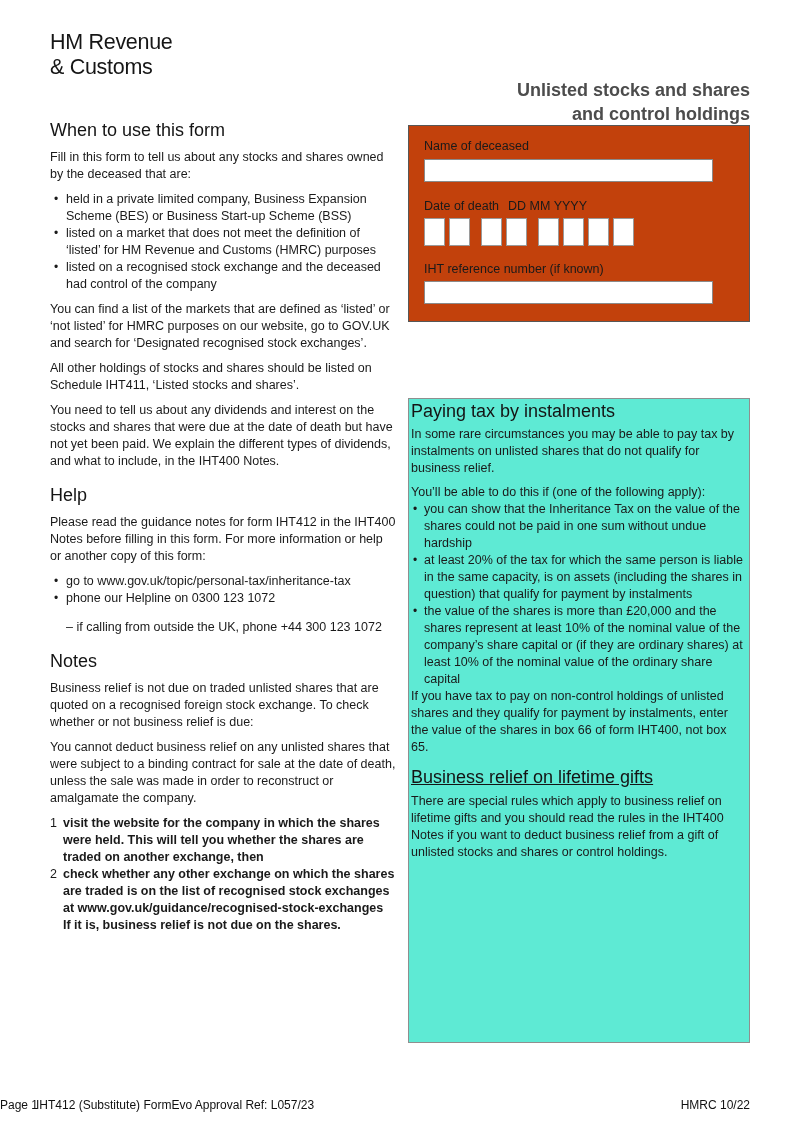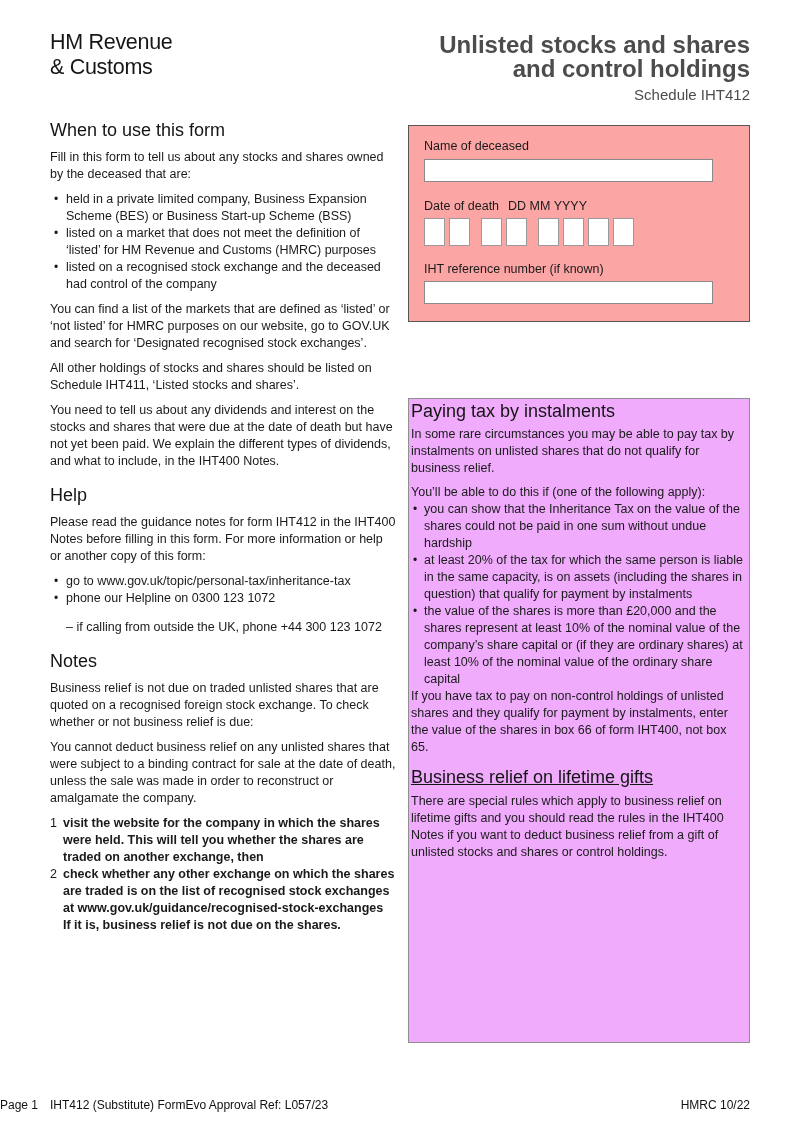--- a/index.html
+++ b/index.html
@@ -4,68 +4,68 @@
 <style>
   html,body { margin:0; padding:0; background:#fff; }
   .page {
     position:relative; width:800px; height:1130px; background:#ffffff;
     font-family:"Liberation Sans", sans-serif; color:#1a1a1a; overflow:hidden;
   }
   
   .logo { position:absolute; left:50px; top:30px; font-size:21.5px; line-height:25px;
           letter-spacing:-0.3px; color:#161616; }
   .title-block { position:absolute; right:50px; top:33px; text-align:right; color:#4c4c4c; }
-  .form-title { font-size:24px; font-weight:bold; line-height:24px; }
+  .form-title { font-size:18px; font-weight:bold; line-height:24px;margin-top:45px; }
   .schedule { font-size:15px; margin-top:5px; }
 
   
   .col-left { position:absolute; left:50px; top:119px; width:347px;
               font-size:12.5px; line-height:17px; }
   h2 { font-size:18px; font-weight:400; margin:0 0 7px 0; color:#141414; line-height:23px; }
   h2.spaced { margin-top:14px; }
   p { margin:0 0 8px 0; }
   ul.bullets { list-style:none; margin:0 0 8px 0; padding:0; }
   ul.bullets li { position:relative; padding-left:16px; }
   ul.bullets li::before { content:"\2022"; position:absolute; left:4px; top:0; font-size:12px; }
   .dash-note { padding-left:16px; }
   .step { display:flex; margin:0; }
   .step .num { width:13px; flex:0 0 13px; }
   .step .stext { flex:1;font-weight:bold; }
 
   
   .deceased-box { position:absolute; left:408px; top:125px; width:342px; height:197px;
-      background:#fca5a5; border:1px solid #575756; box-sizing:border-box;
+      background:#c2410c; border:1px solid #575756; box-sizing:border-box;
       padding:13px 15px; font-size:12.5px; }
   .field-label { margin:0 0 6px 0; }
   .text-input { display:block; width:289px; height:23px; background:#fff;
       border:1px solid #8a8a8a; box-sizing:border-box; font-size:13px; padding:2px 4px;
       font-family:"Liberation Sans", sans-serif; }
   .date-label { margin:17px 0 5px 0; }
   .date-format { margin-left:9px; }
   .date-row { display:flex; gap:4px; }
   .date-cell { width:21px; height:28px; background:#fff; border:1px solid #9a9a9a;
       box-sizing:border-box; text-align:center; font-size:13px; padding:0;
       font-family:"Liberation Sans", sans-serif; }
   .date-cell.grp { margin-left:7px; }
   .iht-label { margin:16px 0 5px 0; }
 
   
   .panel { position:absolute; left:408px; top:398px; width:342px; height:645px;
-      background:#f0abfc; border:1px solid #8f8f8f; box-sizing:border-box;
+      background:#5eead4; border:1px solid #8f8f8f; box-sizing:border-box;
       padding:1px 3px 0 2px; font-size:12.5px; line-height:17px; }
   .panel h2 { margin:0 0 3px 0; }
   .panel p { margin:0 0 7px 0; }
   .panel ul.bullets { margin:0; }
   .panel ul.bullets li { padding-left:13px; }
   .panel ul.bullets li::before { left:2px; }
   .panel h2.gifts { margin-top:10px; margin-bottom:4px;text-decoration:underline; }
 
   
   .footer { position:absolute; top:1098px; left:0; width:800px; font-size:12px; color:#111; }
-  .footer .f-left { position:absolute; left:50px; top:0; }
+  .footer .f-left { position:absolute; left:36px; top:0; }
   .footer .f-center { position:absolute; left:0; width:692px; text-align:left; top:0; }
   .footer .f-right { position:absolute; right:50px; top:0;margin-left:28px; }
 </style>
 </head>
 <body>
 
 <div class="page">
 
   <div class="logo">
     <div>HM Revenue</div>

